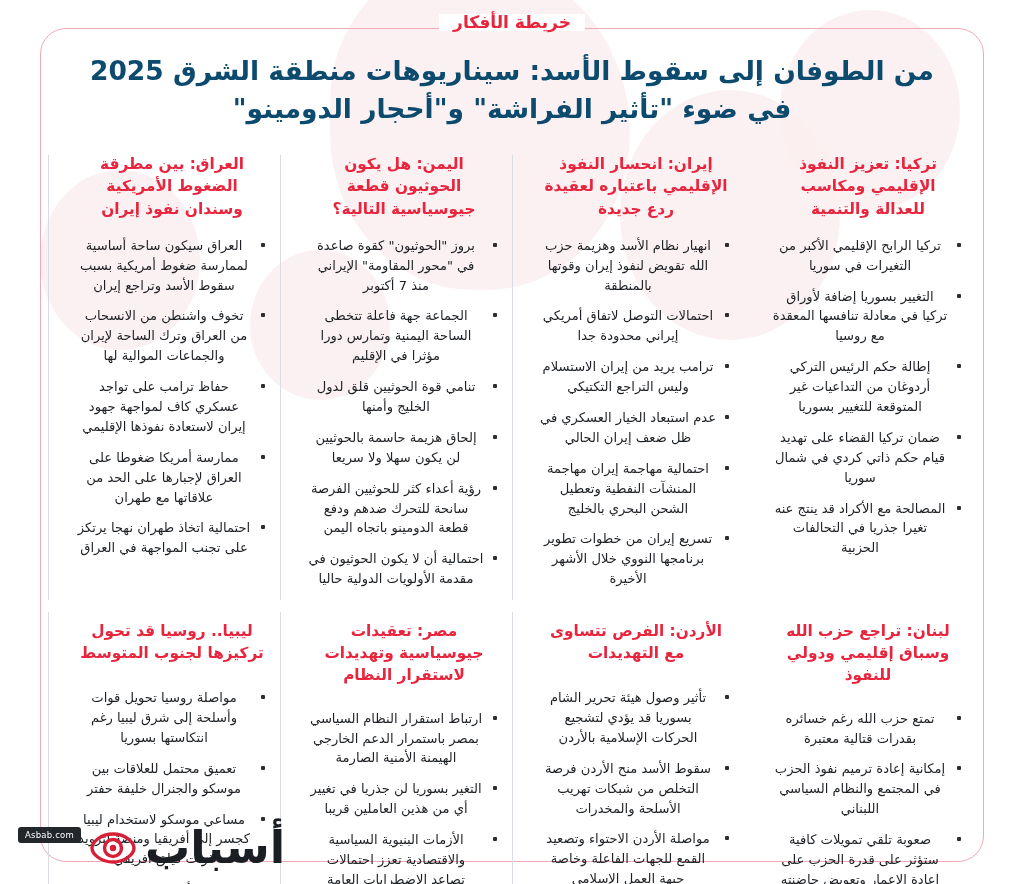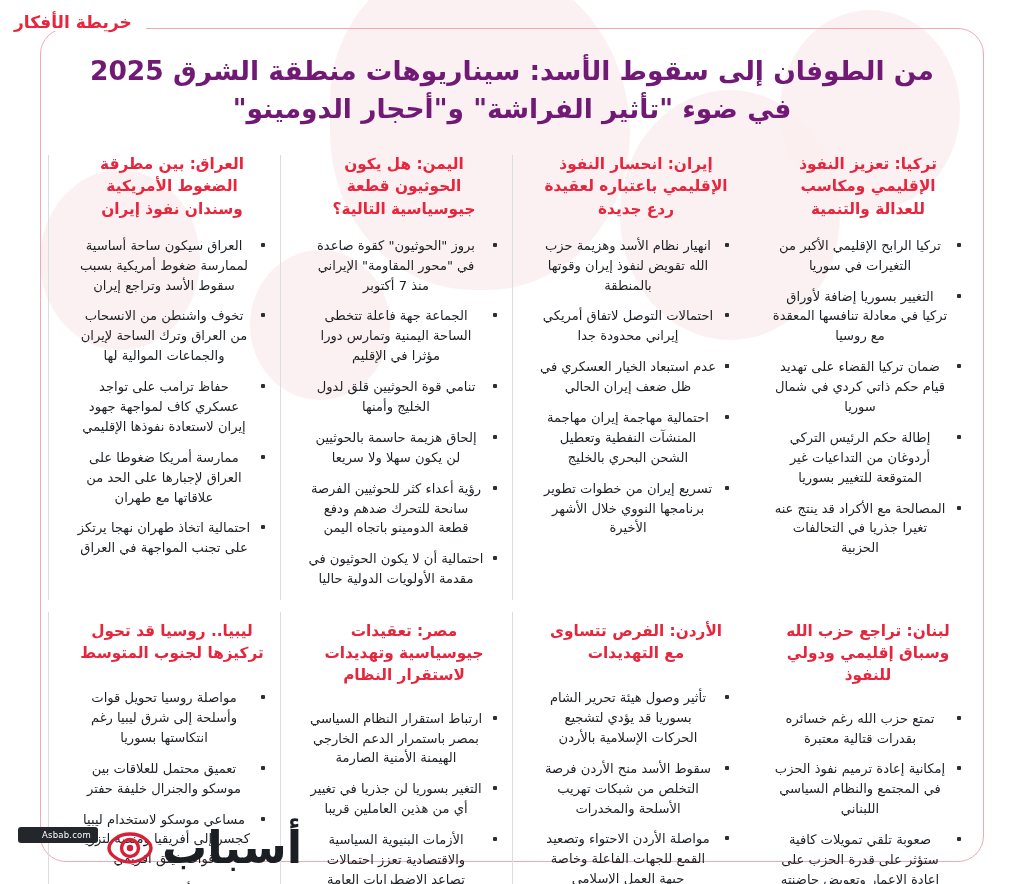--- a/index.html
+++ b/index.html
@@ -43,21 +43,21 @@
     box-sizing: border-box;
     padding: 0;
   }
 
   
   .kicker-row {
     position: relative;
     height: 44px;
     display: flex;
     align-items: center;
-    justify-content: flex-end;
+    justify-content: center;
   }
   .kicker {
     font-size: 17px;
     font-weight: bold;
     color: #e8253c;
     letter-spacing: .2px;
     background: #ffffff;
     padding: 0 14px;
     position: relative;
     z-index: 3;
@@ -79,21 +79,21 @@
   
   .title-wrap {
     position: relative;
     z-index: 3;
     text-align: center;
     padding: 8px 70px 0 70px;
   }
   .title-line {
     font-size: 26.5px;
     font-weight: bold;
-    color: #701a75;
+    color: #0c4a6e;
     line-height: 1.42;
     letter-spacing: -.2px;
   }
 
   
   .grid {
     position: relative;
     z-index: 3;
     margin: 22px 48px 0 48px;
     display: grid;
@@ -174,21 +174,21 @@
   }
   .brand-mark {
     width: 46px;
     height: 34px;
     display: block;
   }
   .brand-chip {
     background: #23272c;
     color: #ffffff;
     font-size: 8.5px;
-    padding: 3px 7px 3px 24px;
+    padding: 3px 7px 3px 7px;
     border-radius: 3px;
     letter-spacing: .2px;
     direction: ltr;
     align-self: flex-start;
     margin-top: 2px;
   }
 </style>
 </head>
 <body>
 
@@ -213,32 +213,32 @@
     <div class="title-line">في ضوء "تأثير الفراشة" و"أحجار الدومينو"</div>
   </div>
 
   <div class="grid">
 
     <div class="cell">
       <div class="cell-title">تركيا: تعزيز النفوذ الإقليمي ومكاسب للعدالة والتنمية</div>
       <ul class="bullets">
         <li><span class="dot"></span><span>تركيا الرابح الإقليمي الأكبر من التغيرات في سوريا</span></li>
         <li><span class="dot"></span><span>التغيير بسوريا إضافة لأوراق تركيا في معادلة تنافسها المعقدة مع روسيا</span></li>
+        <li><span class="dot"></span><span>إطالة حكم الرئيس التركي أردوغان من التداعيات غير المتوقعة للتغيير بسوريا</span></li>
         <li><span class="dot"></span><span>ضمان تركيا القضاء على تهديد قيام حكم ذاتي كردي في شمال سوريا</span></li>
-        <li><span class="dot"></span><span>إطالة حكم الرئيس التركي أردوغان من التداعيات غير المتوقعة للتغيير بسوريا</span></li>
         <li><span class="dot"></span><span>المصالحة مع الأكراد قد ينتج عنه تغيرا جذريا في التحالفات الحزبية</span></li>
       </ul>
     </div>
 
     <div class="cell sep-left">
       <div class="cell-title">إيران: انحسار النفوذ الإقليمي باعتباره لعقيدة ردع جديدة</div>
       <ul class="bullets">
         <li><span class="dot"></span><span>انهيار نظام الأسد وهزيمة حزب الله تقويض لنفوذ إيران وقوتها بالمنطقة</span></li>
         <li><span class="dot"></span><span>احتمالات التوصل لاتفاق أمريكي إيراني محدودة جدا</span></li>
-        <li><span class="dot"></span></li>
+        <li><span class="dot"></span><span>ترامب يريد من إيران الاستسلام وليس التراجع التكتيكي</span></li>
         <li><span class="dot"></span><span>عدم استبعاد الخيار العسكري في ظل ضعف إيران الحالي</span></li>
         <li><span class="dot"></span><span>احتمالية مهاجمة إيران مهاجمة المنشآت النفطية وتعطيل الشحن البحري بالخليج</span></li>
         <li><span class="dot"></span><span>تسريع إيران من خطوات تطوير برنامجها النووي خلال الأشهر الأخيرة</span></li>
       </ul>
     </div>
 
     <div class="cell sep-left">
       <div class="cell-title">اليمن: هل يكون الحوثيون قطعة جيوسياسية التالية؟</div>
       <ul class="bullets">
         <li><span class="dot"></span><span>بروز "الحوثيون" كقوة صاعدة في "محور المقاومة" الإيراني منذ 7 أكتوبر</span></li>

